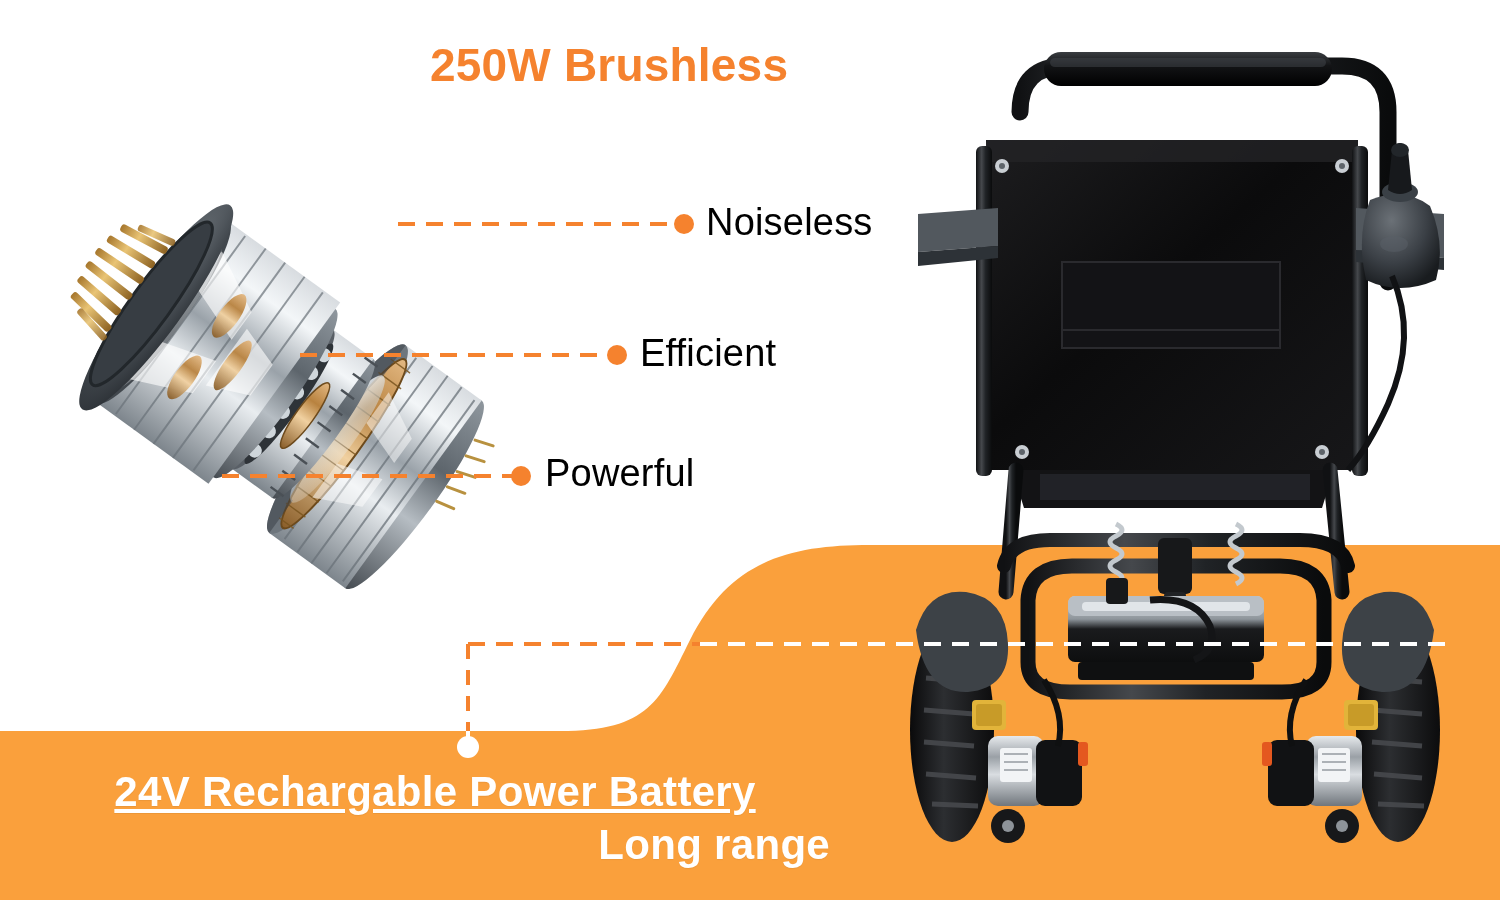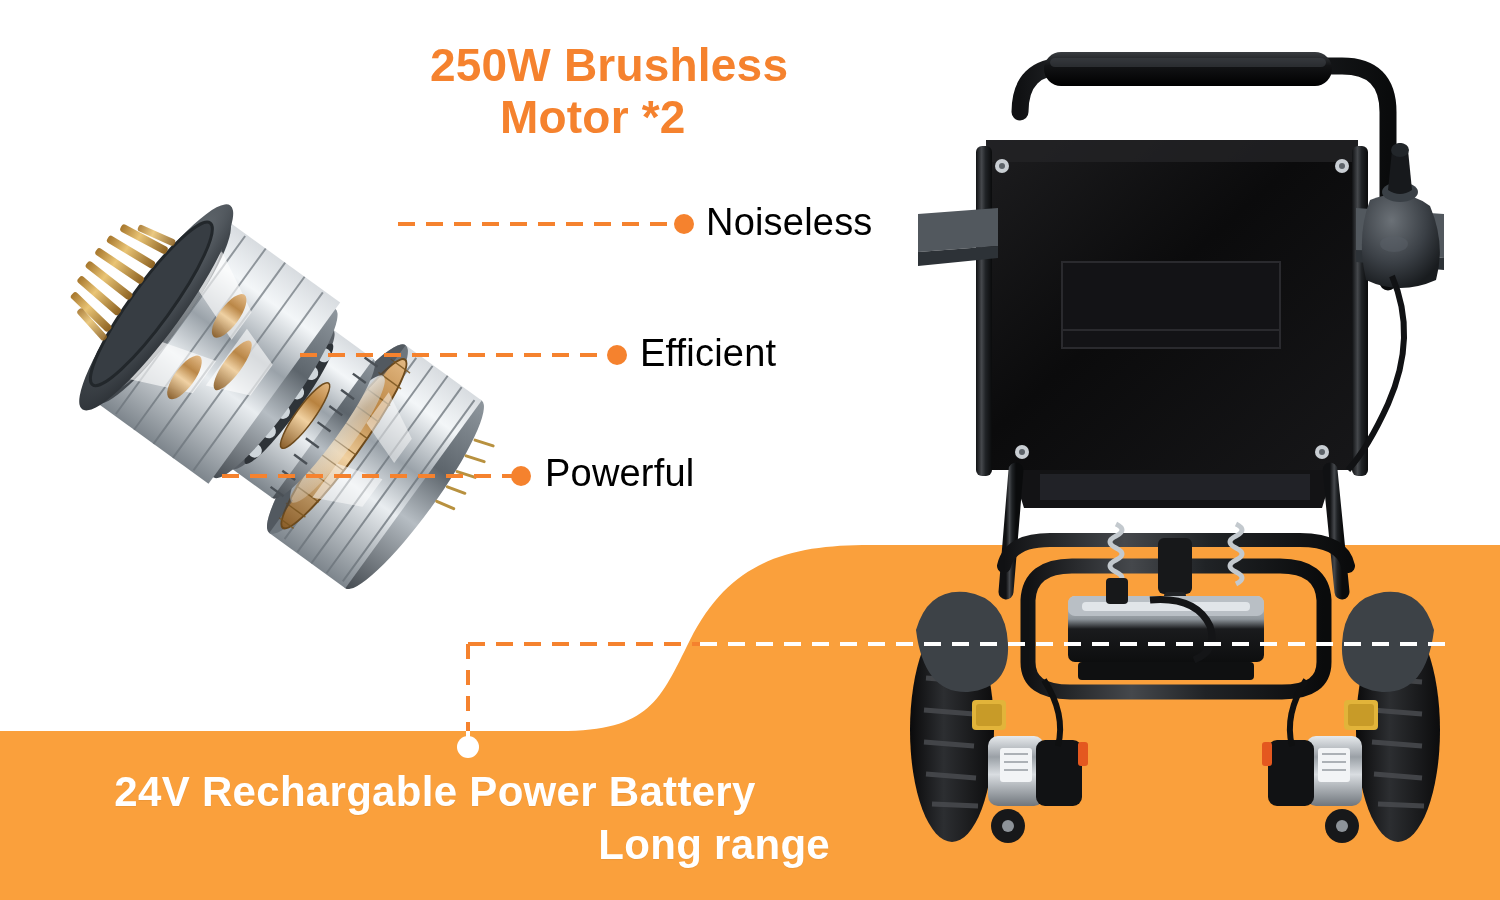--- a/index.html
+++ b/index.html
@@ -27,21 +27,21 @@
   #label-powerful {left:545px; top:452px;}
 
   
   #banner-text{
     position:absolute; left:40px; top:766px; width:790px;
     text-align:center; color:#ffffff; font-weight:bold;
     font-size:42px; line-height:1.25; letter-spacing:.3px;
     text-shadow:0 1px 1px rgba(0,0,0,.06);
   }
   #banner-text .bl2{display:block;text-align:right;}
-  .nowrap{white-space:nowrap;}
+  .nowrap{white-space:nowrap;text-decoration:underline;}
 </style>
 </head>
 <body>
 
 <div id="stage">
 
   <svg class="layer" viewBox="0 0 1500 900" preserveAspectRatio="none">
     <path d="M0,731 L560,731 C650,731 660,700 690,640
              C730,560 790,545 870,545 L1500,545 L1500,900 L0,900 Z" fill="#FAA03C"></path>
   </svg>
@@ -392,21 +392,20 @@
     <line x1="468" y1="644" x2="700" y2="644" stroke="#F5822E" stroke-width="4" stroke-dasharray="17 11"></line>
     <line x1="700" y1="644" x2="1450" y2="644" stroke="#ffffff" stroke-width="4" stroke-dasharray="17 11"></line>
 
     <line x1="468" y1="644" x2="468" y2="731" stroke="#F5822E" stroke-width="4" stroke-dasharray="15 11"></line>
     <line x1="468" y1="731" x2="468" y2="744" stroke="#ffffff" stroke-width="4"></line>
     <circle cx="468" cy="747" r="11" fill="#ffffff"></circle>
   </svg>
 
   <div id="headline">
     <span class="l1">250W Brushless</span>
-    <span class="l2">Motor *2</span>
   </div>
 
   <div class="callout-label" id="label-noiseless">Noiseless</div>
   <div class="callout-label" id="label-powerful">Powerful</div>
   <div class="callout-label" id="label-efficient">Efficient</div>
 
   <div id="banner-text">
     <span class="nowrap">24V Rechargable Power Battery</span>
     <span class="bl2">Long range</span>
   </div>

